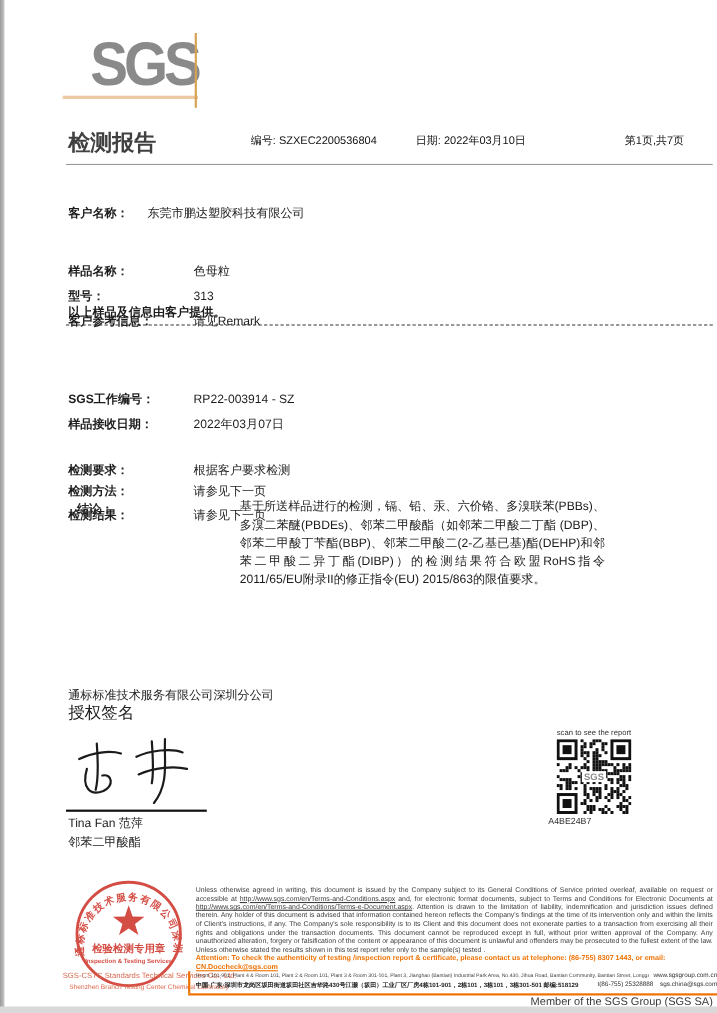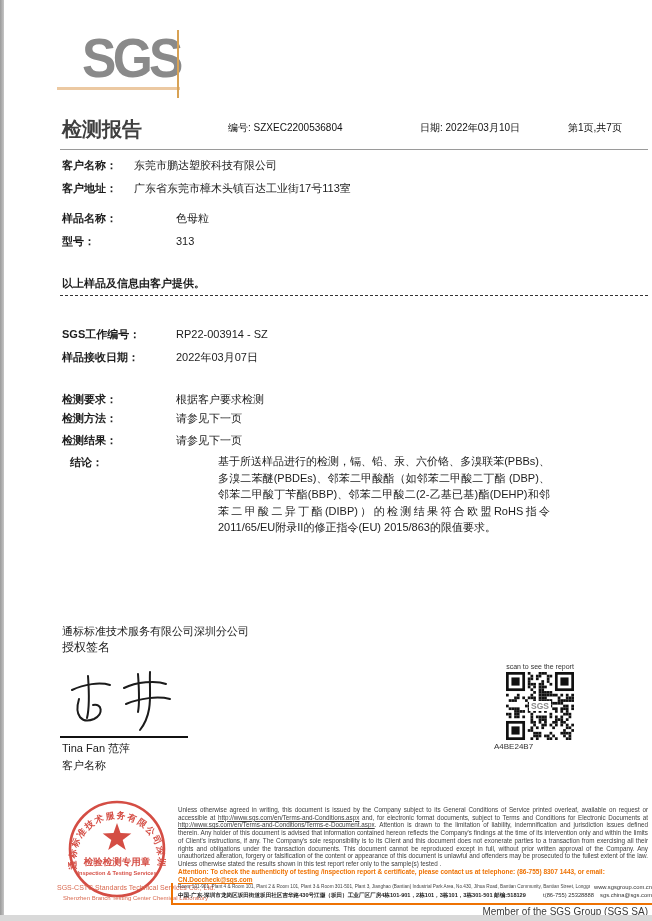--- a/index.html
+++ b/index.html
@@ -15,41 +15,41 @@
   .logo-hline{left:57px;top:87px;width:123px;height:3px;background:#ecc9a2;}
   .logo-vline{left:177px;top:30px;width:2px;height:68px;background:#d8a254;}
 
   
   .report-title{left:62px;top:116px;font-size:20px;font-weight:bold;color:#404040;}
   .hmeta{top:121px;font-size:10px;color:#111;}
   .hline{left:60px;top:149px;width:588px;height:1px;background:#9a9a9a;}
 
   
   .kv{left:62px;font-size:11px;color:#1c1c1c;white-space:nowrap;}
-  .kv .lab{font-weight:bold;display:inline-block;}
+  .kv .lab{font-weight:bold;display:inline-block;margin-top:28px;}
   .kv.client .lab{width:72px;}
   .kv.wide .lab{width:114px;}
   .note{left:62px;top:276px;font-size:11px;font-weight:bold;color:#1c1c1c;}
   .dashed{left:60px;top:295px;width:588px;border-top:1.5px dashed #333;}
 
   .concl-label{left:70px;top:455px;font-size:11px;font-weight:bold;}
   .concl-text{left:178px;top:453px;width:332px;font-size:11px;line-height:16.5px;color:#1c1c1c;text-align:justify;margin-left:40px;}
 
   
   .sig-company{left:62px;top:624px;font-size:11px;color:#1c1c1c;}
-  .sig-auth{left:62px;top:639px;font-size:12px;color:#1c1c1c;}
+  .sig-auth{left:62px;top:639px;font-size:15px;color:#1c1c1c;}
   .sig-svg{left:66px;top:666px;}
   .sig-line{left:60px;top:736px;width:128px;height:2px;background:#111;}
   .sig-name{left:62px;top:741px;font-size:11px;color:#1c1c1c;}
   .sig-role{left:62px;top:758px;font-size:11px;color:#1c1c1c;}
 
   
   .qr-caption{left:494px;top:663px;width:92px;text-align:center;font-size:7px;color:#333;}
   .qr-box{left:506px;top:672px;width:68px;height:68px;}
-  .qr-code-text{left:494px;top:742px;width:92px;font-size:8px;color:#333;}
+  .qr-code-text{left:472px;top:742px;width:92px;text-align:center;font-size:8px;color:#333;}
 
   
   .stamp{left:61px;top:799px;width:112px;height:102px;opacity:.88;}
   .f-company{left:57px;top:884px;font-size:7px;color:#d96a50;white-space:nowrap;}
   .f-lab{left:63px;top:895px;font-size:6px;color:#d96a50;white-space:nowrap;}
   .disclaimer{left:178px;top:806px;width:470px;font-size:6.3px;line-height:7.7px;color:#3d3d3d;text-align:justify;}
   .disclaimer .lnk{text-decoration:underline;}
   .attention{left:178px;top:868px;width:474px;font-size:6.5px;line-height:8px;font-weight:bold;color:#ee7203;}
   .attention .lnk{text-decoration:underline;}
   .addr1{left:178px;top:884px;width:474px;display:flex;align-items:flex-start;}
@@ -68,36 +68,36 @@
 
 <div class="page">
   <div class="abs edge-left"></div>
 
   <div class="abs logo-text">SGS</div>
   <div class="abs logo-hline"></div>
   <div class="abs logo-vline"></div>
 
   <div class="abs report-title">检测报告</div>
   <div class="abs hmeta" style="left:228px;"><span class="lab">编号:</span> <span>SZXEC2200536804</span></div>
-  <div class="abs hmeta" style="left:420px;"><span>日期:</span> <span>2022年03月10日</span></div>
+  <div class="abs hmeta" style="left:378px;"><span>日期:</span> <span>2022年03月10日</span></div>
   <div class="abs hmeta" style="left:568px;">第1页,共7页</div>
   <div class="abs hline"></div>
 
   <div class="abs kv client" style="top:158px;">
     <span class="lab">客户名称：</span><span>东莞市鹏达塑胶科技有限公司</span>
   </div>
-  <div class="abs kv client" style="top:181px;">
-    <span class="lab">客户地址：</span><span>广东省东莞市樟木头镇百达工业街17号113室</span>
-  </div>
 
   <div class="abs kv wide" style="top:211px;">
     <span class="lab">样品名称：</span><span>色母粒</span>
   </div>
   <div class="abs kv wide" style="top:234px;">
     <span class="lab">型号：</span><span>313</span>
+  </div>
+  <div class="abs kv wide" style="top:256px;">
+    <span class="lab">客户参考信息：</span><span>请见Remark</span>
   </div>
   <div class="abs note">以上样品及信息由客户提供。</div>
 
   <div class="abs dashed"></div>
 
   <div class="abs kv wide" style="top:327px;">
     <span class="lab">SGS工作编号：</span><span>RP22-003914 - SZ</span>
   </div>
   <div class="abs kv wide" style="top:350px;">
     <span class="lab">样品接收日期：</span><span>2022年03月07日</span>
@@ -123,21 +123,21 @@
       <path d="M6 24 C18 18, 34 16, 44 19"></path>
       <path d="M13 33 C8 50, 16 58, 28 53 C38 48, 36 37, 27 39"></path>
       <path d="M72 8 C73 22, 74 36, 72 46"></path>
       <path d="M58 22 C70 16, 90 14, 100 18"></path>
       <path d="M84 6 C83 26, 88 46, 74 64"></path>
       <path d="M60 38 C74 32, 92 30, 104 33"></path>
     </g>
   </svg>
   <div class="abs sig-line"></div>
   <div class="abs sig-name">Tina Fan 范萍</div>
-  <div class="abs sig-role">客户名称</div>
+  <div class="abs sig-role">邻苯二甲酸酯</div>
 
   <div class="abs qr-caption">scan to see the report</div>
   <div class="abs qr-box"><svg width="68" height="68" viewBox="0 0 68 68" fill="#111">
         <rect x="21.76" y="0" width="2.72" height="2.72"></rect>
         <rect x="32.64" y="0" width="2.72" height="2.72"></rect>
         <rect x="35.36" y="0" width="2.72" height="2.72"></rect>
         <rect x="38.080000000000005" y="0" width="2.72" height="2.72"></rect>
         <rect x="24.48" y="2.72" width="2.72" height="2.72"></rect>
         <rect x="29.92" y="2.72" width="2.72" height="2.72"></rect>
         <rect x="32.64" y="2.72" width="2.72" height="2.72"></rect>

